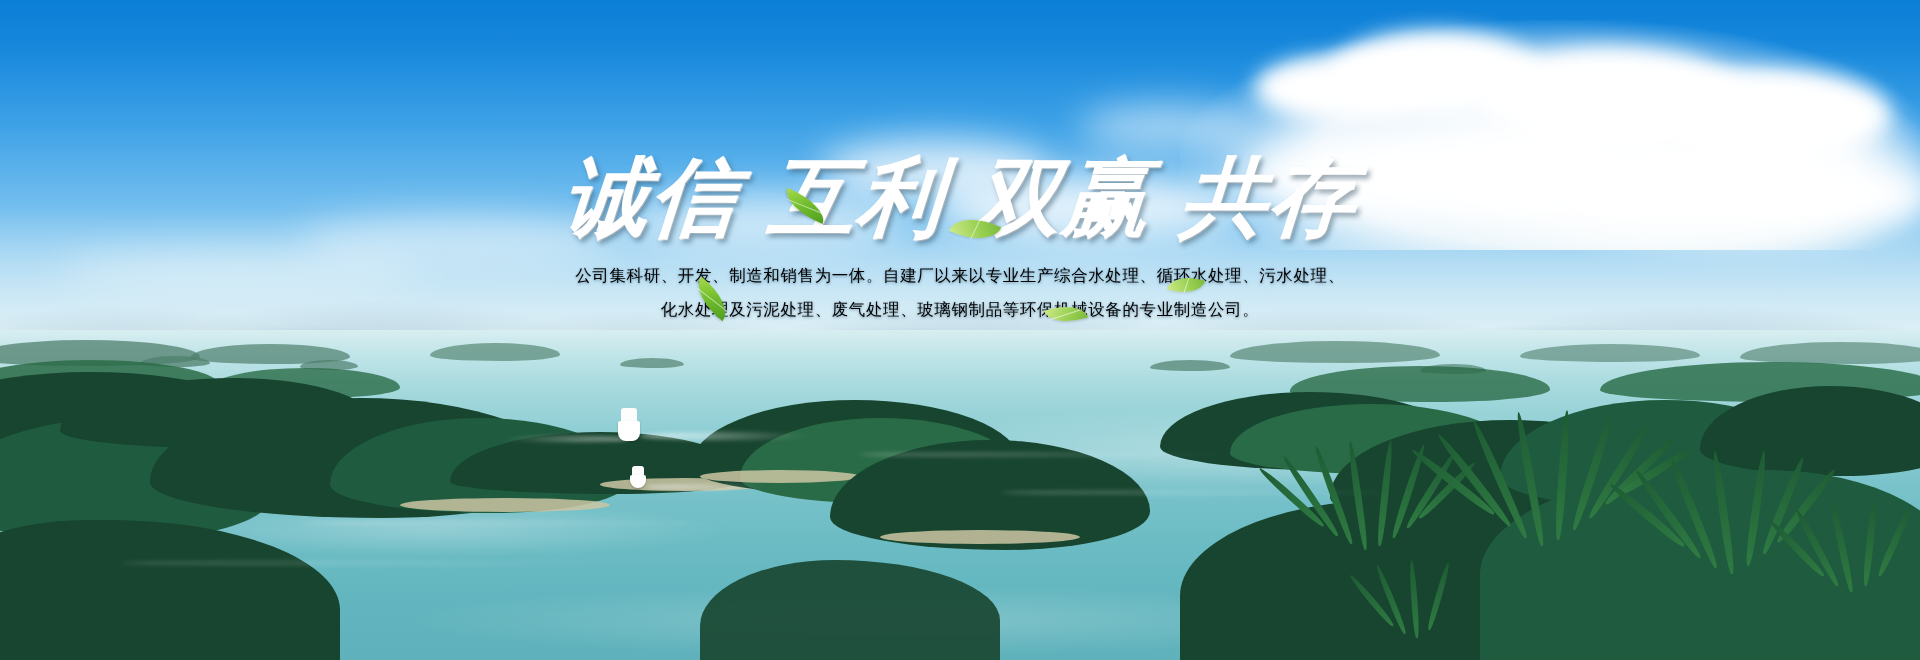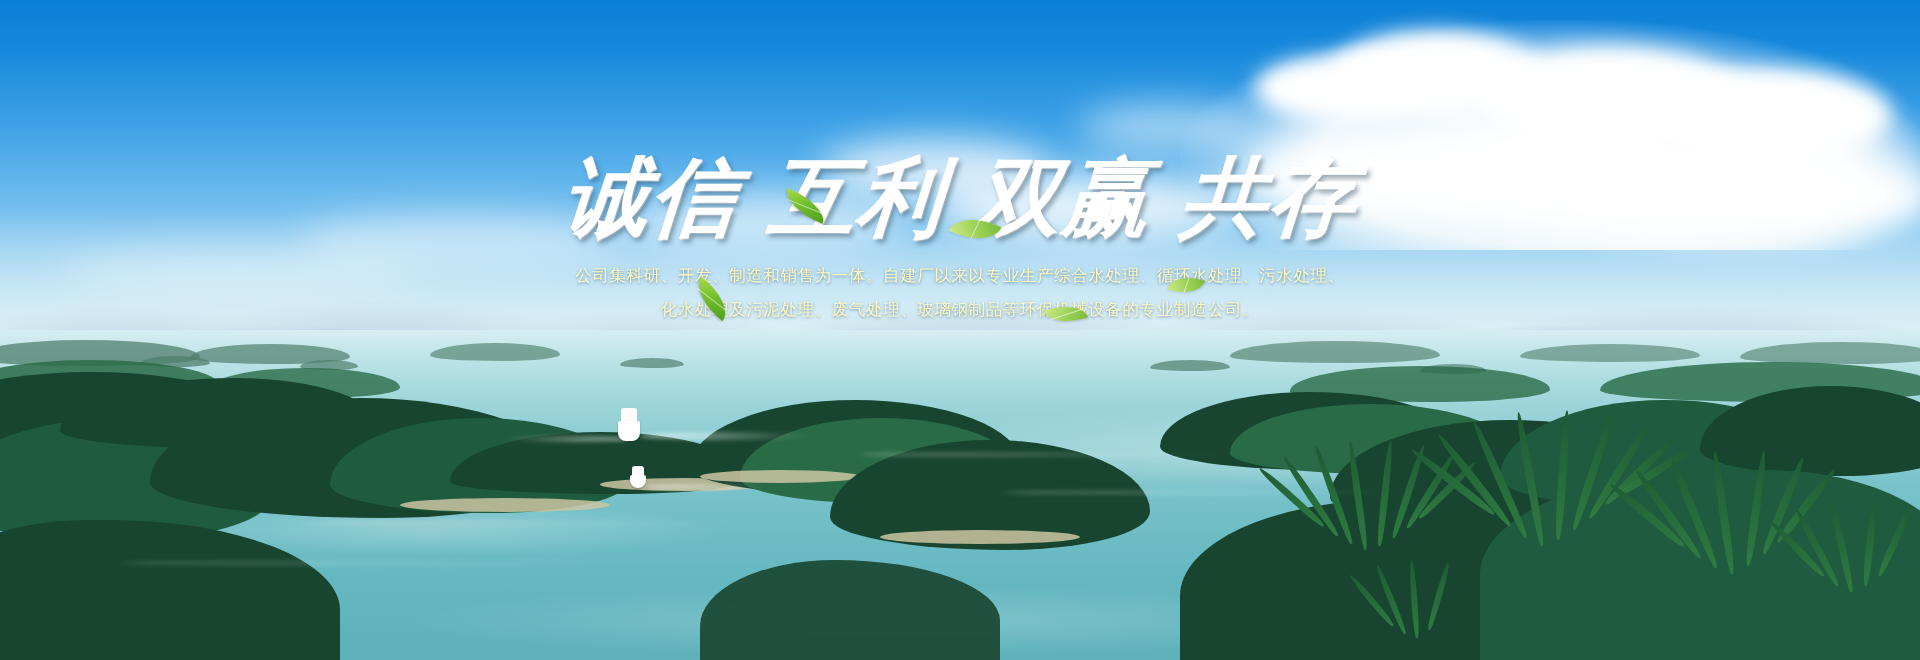--- a/index.html
+++ b/index.html
@@ -133,21 +133,21 @@
       1px 1px 0 rgba(255,255,255,.9);
     font-style:italic;
     transform:skewX(-4deg);
     display:inline-block;
     white-space:nowrap;
   }
   .headline .sp { display:inline-block; width:30px; }
 
   .subtext {
     margin-top:18px;
-    color:#fef9c3;
+    color:#000000;
     font-size:16.5px;
     line-height:34px;
     letter-spacing:.6px;
     text-shadow:0 1px 3px rgba(30,70,95,.55);
     font-family:"DejaVu Sans", sans-serif;
   }
   .subtext div { white-space:nowrap; }
 
   
   .leaf {

